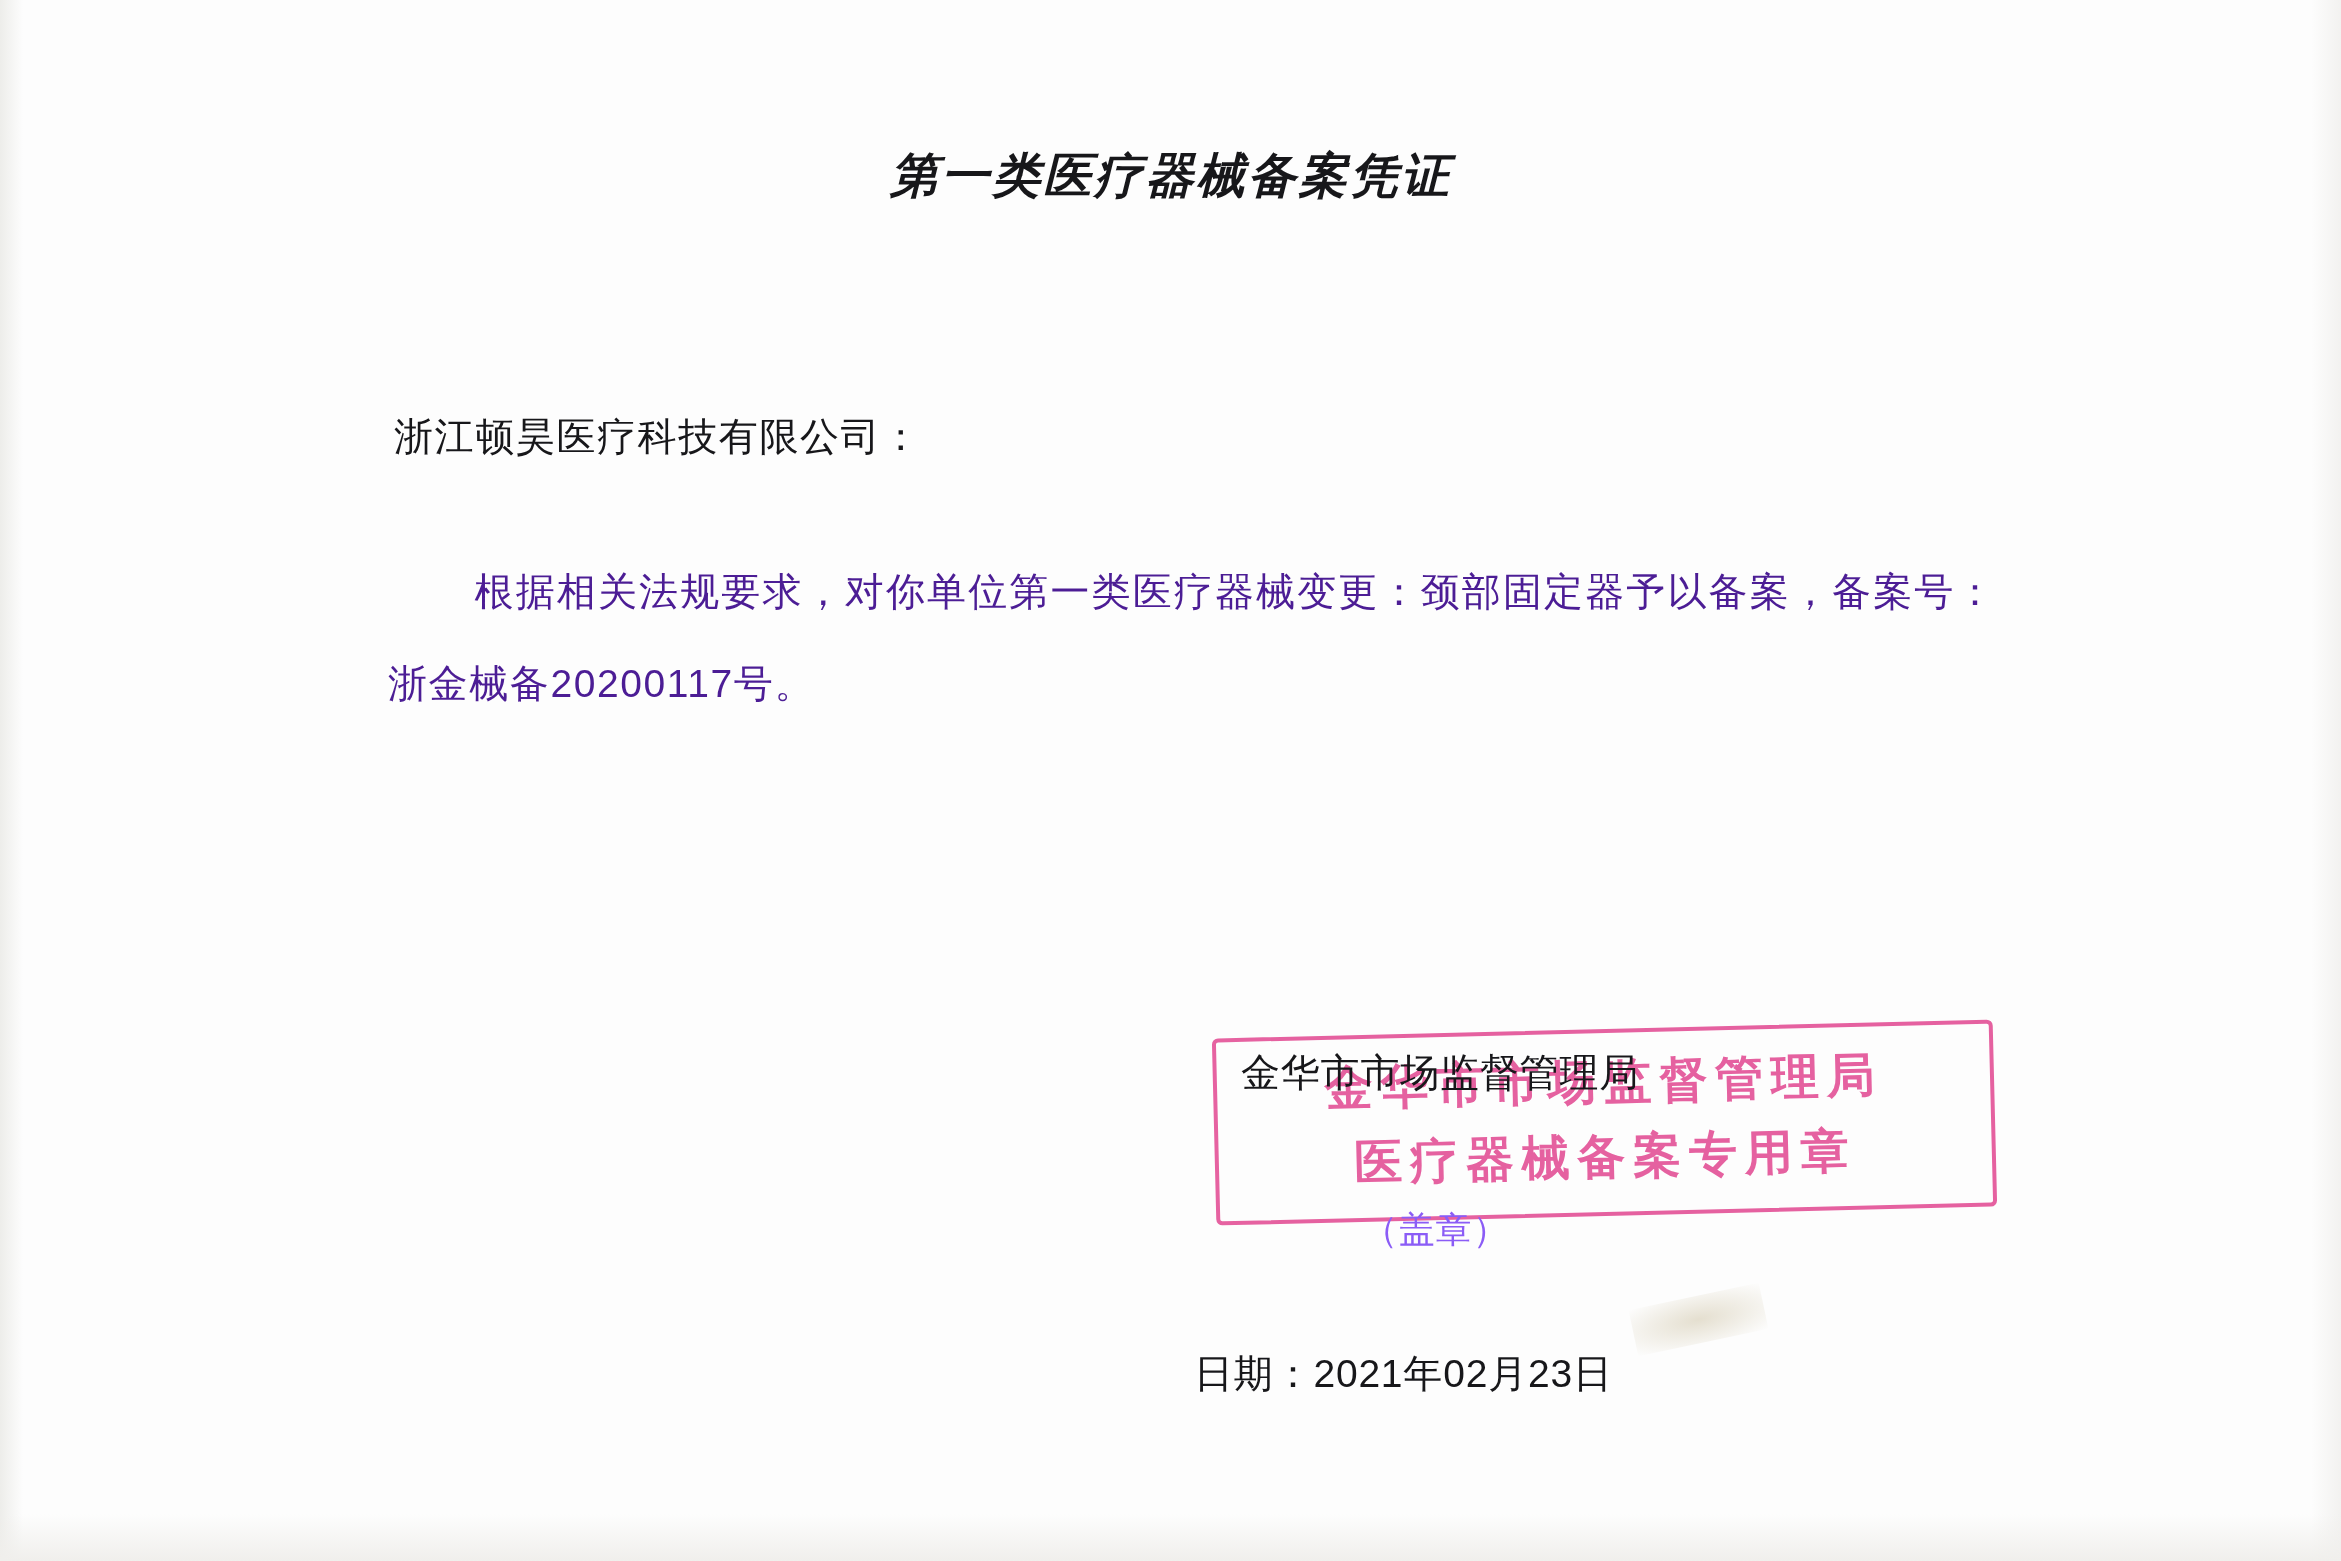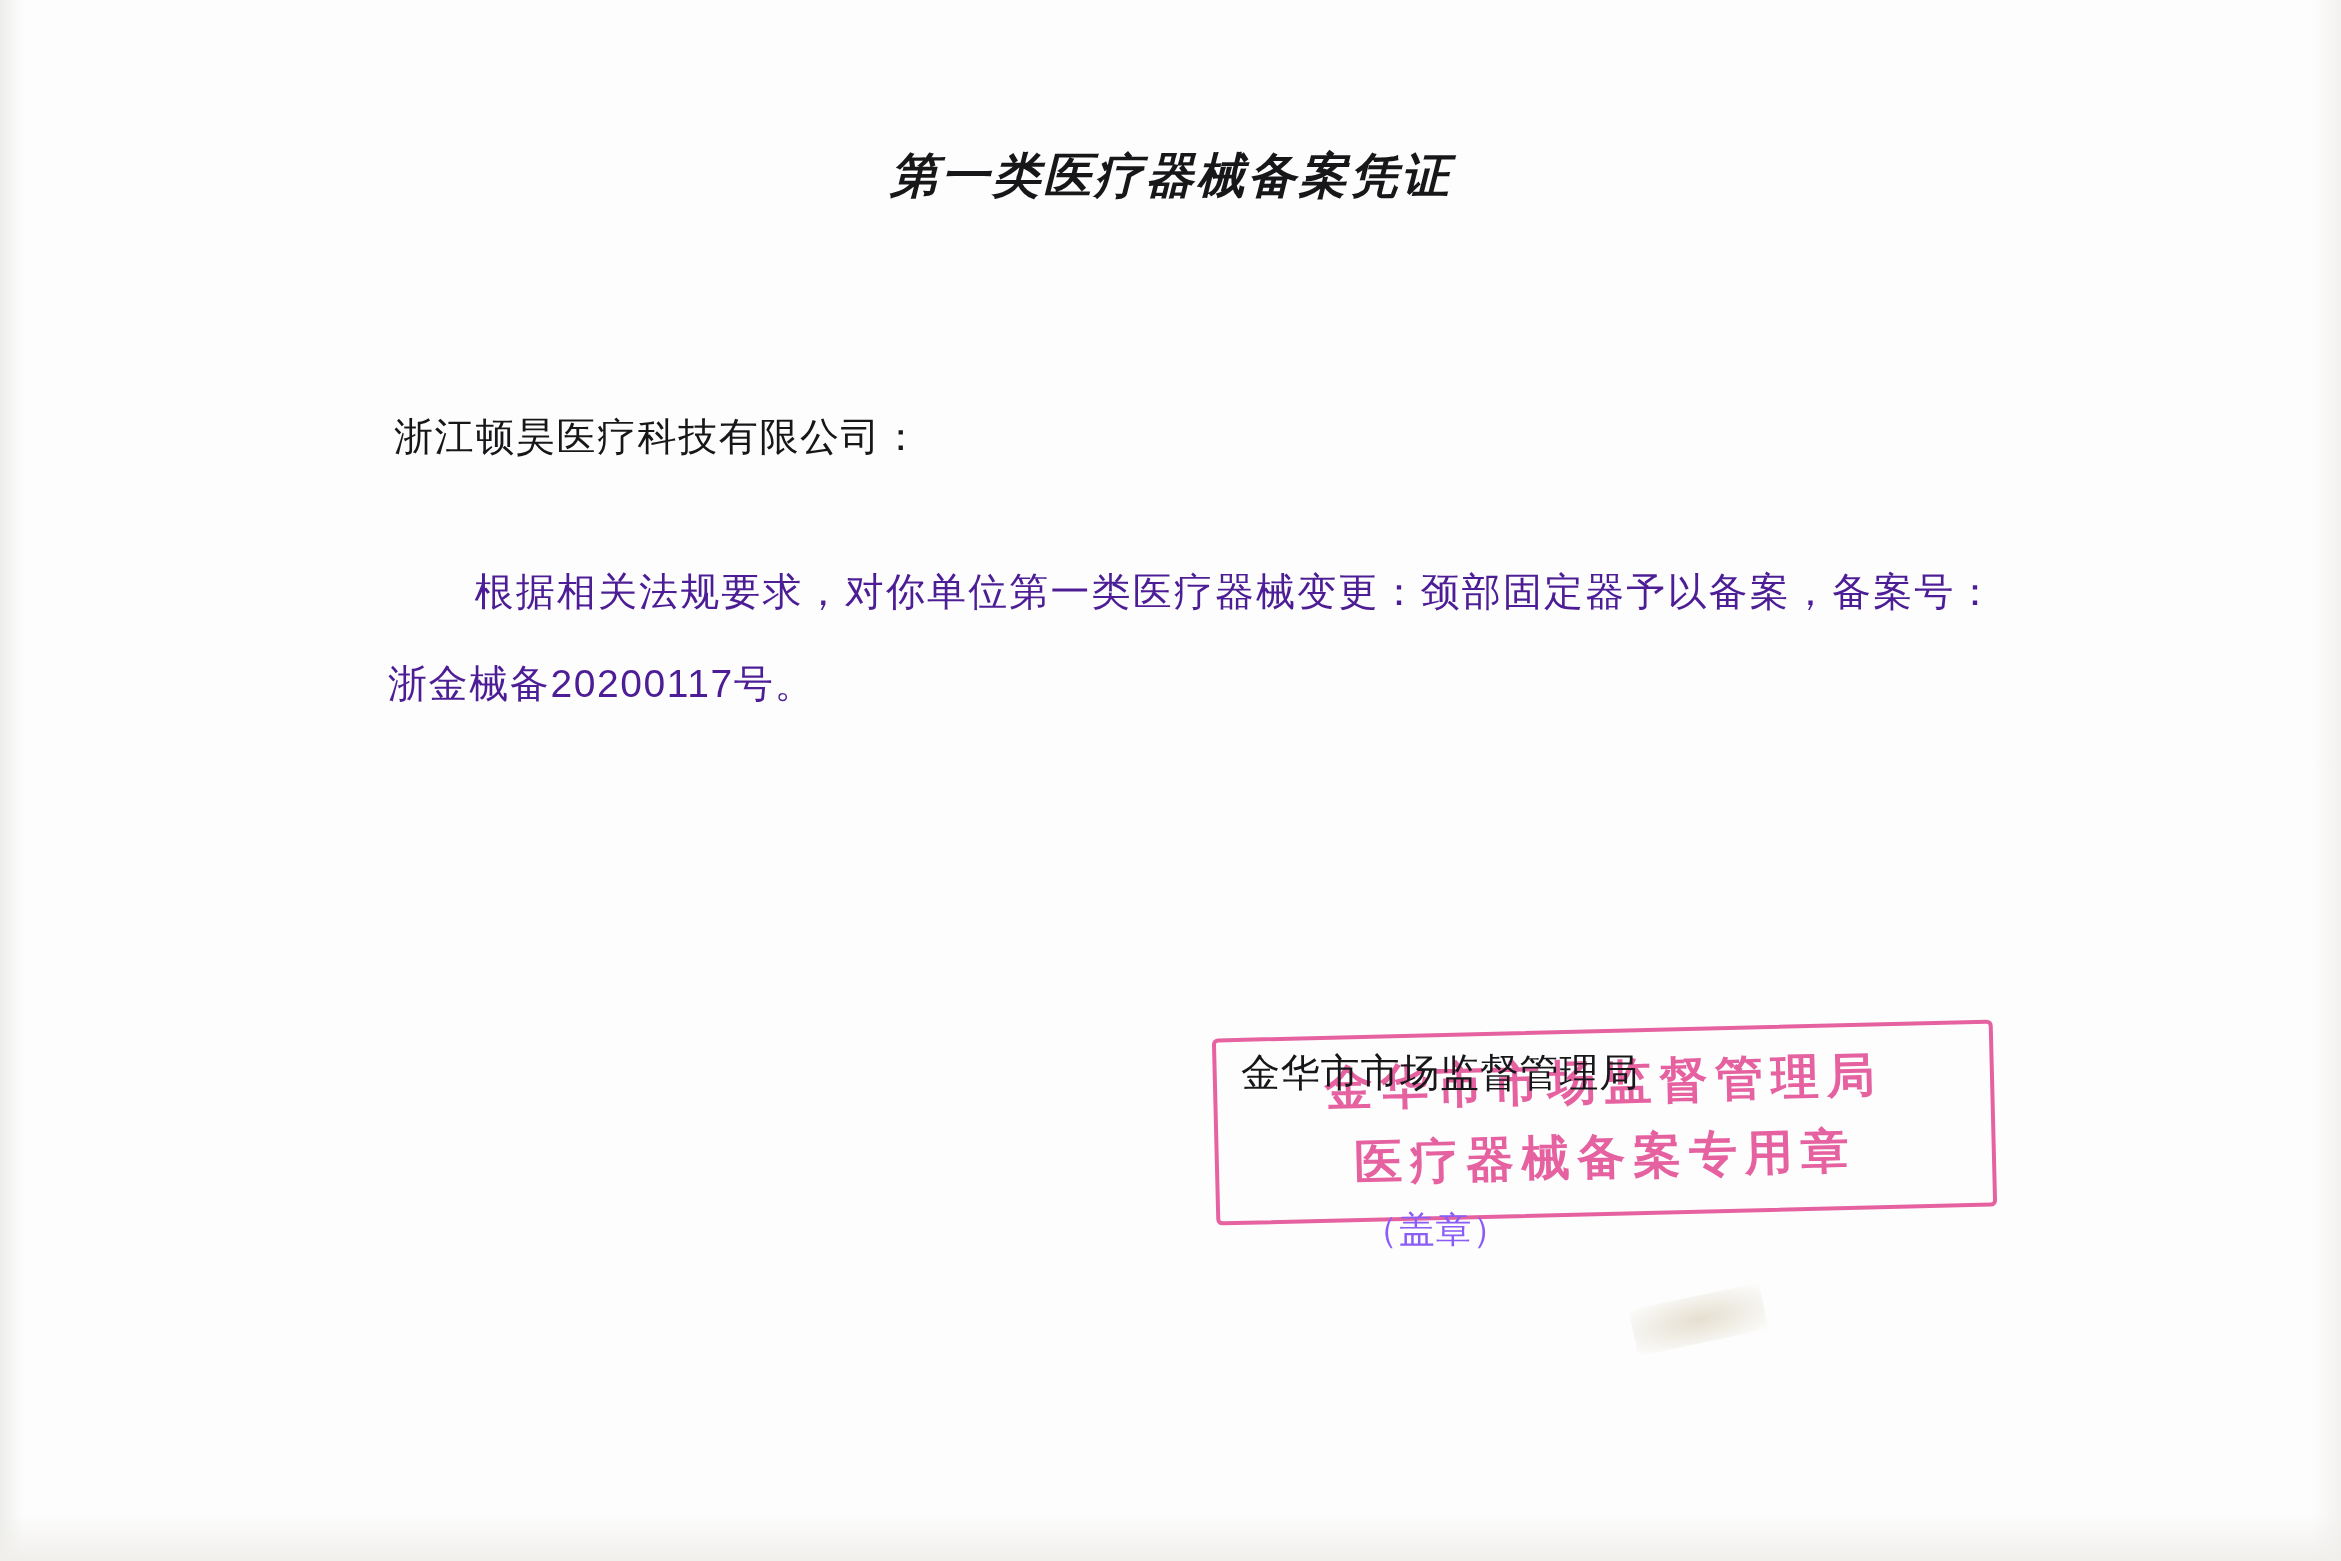--- a/index.html
+++ b/index.html
@@ -178,15 +178,16 @@
       <div class="seal-line seal-line-2">医疗器械备案专用章</div>
     </div>
   </div>
 
   <div class="org-name">金华市市场监督管理局</div>
 
   <div class="seal-note">（盖章）</div>
 
   <div class="smudge"></div>
 
+  <div class="date-line">日期：2021年02月23日</div>
 
 </div>
 
 
 </body></html>

